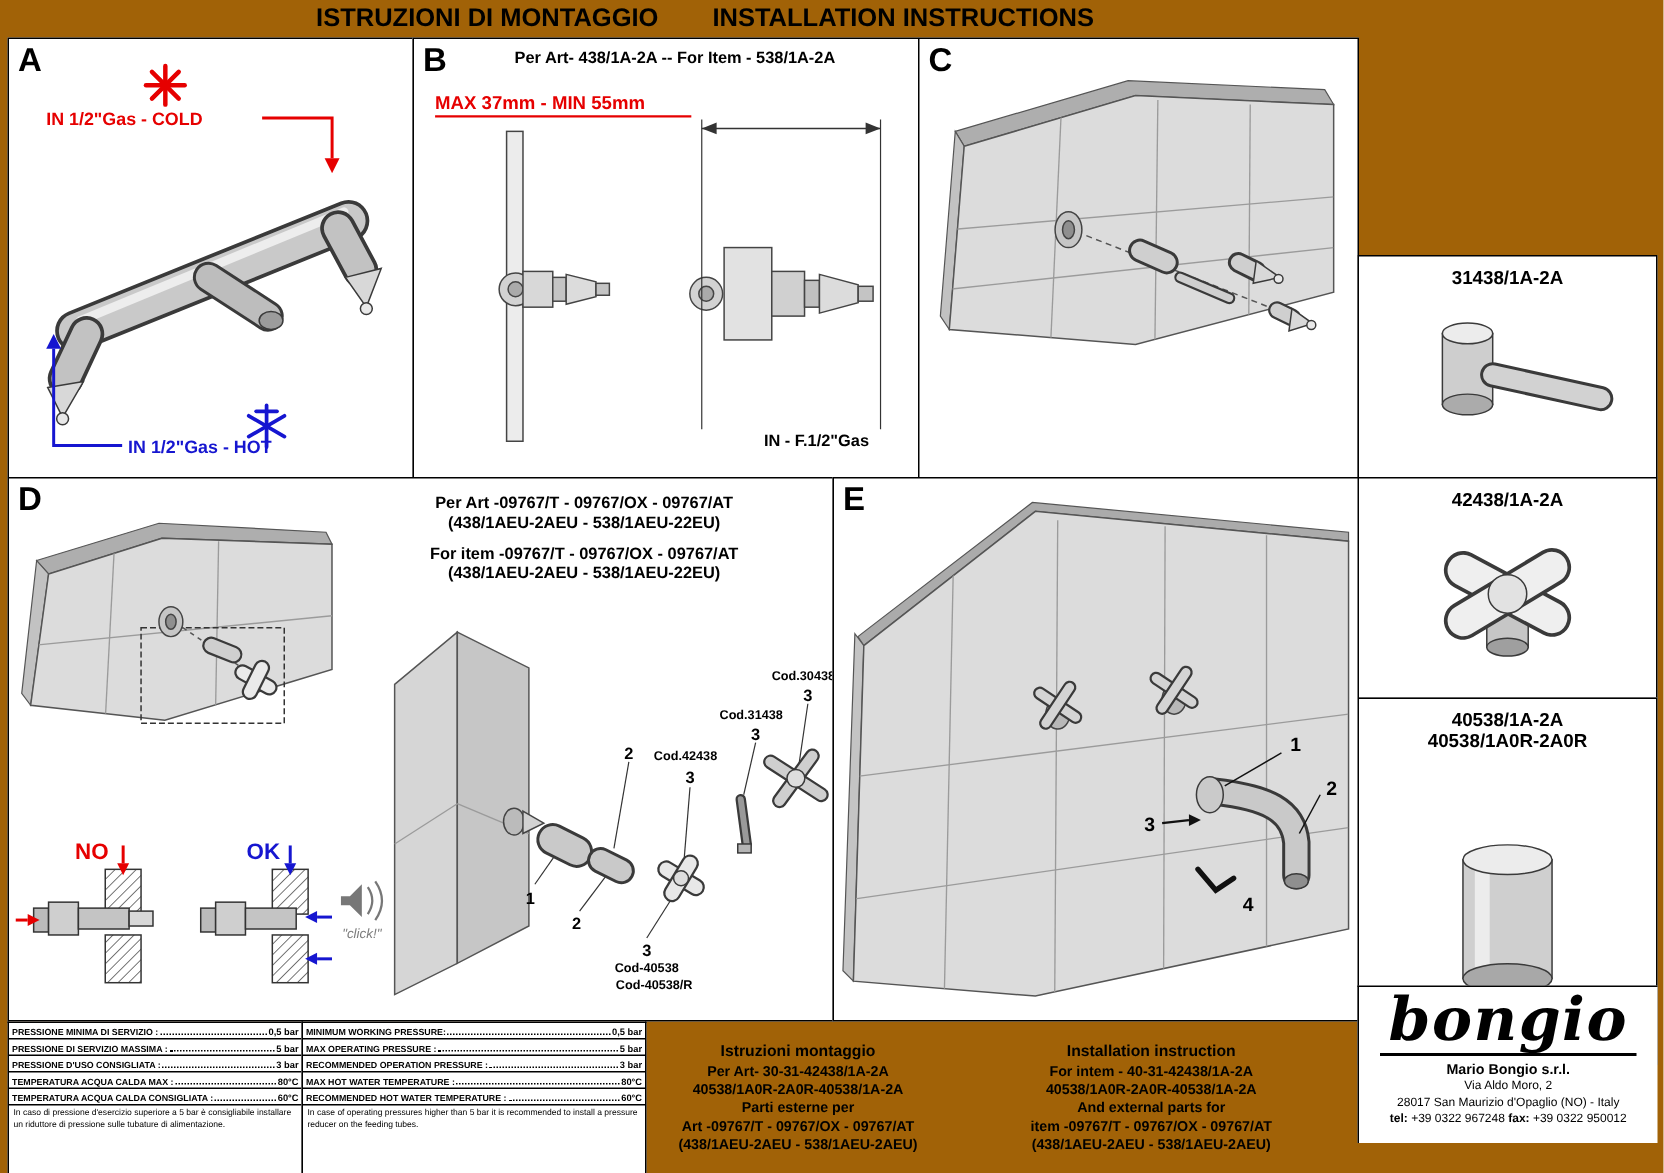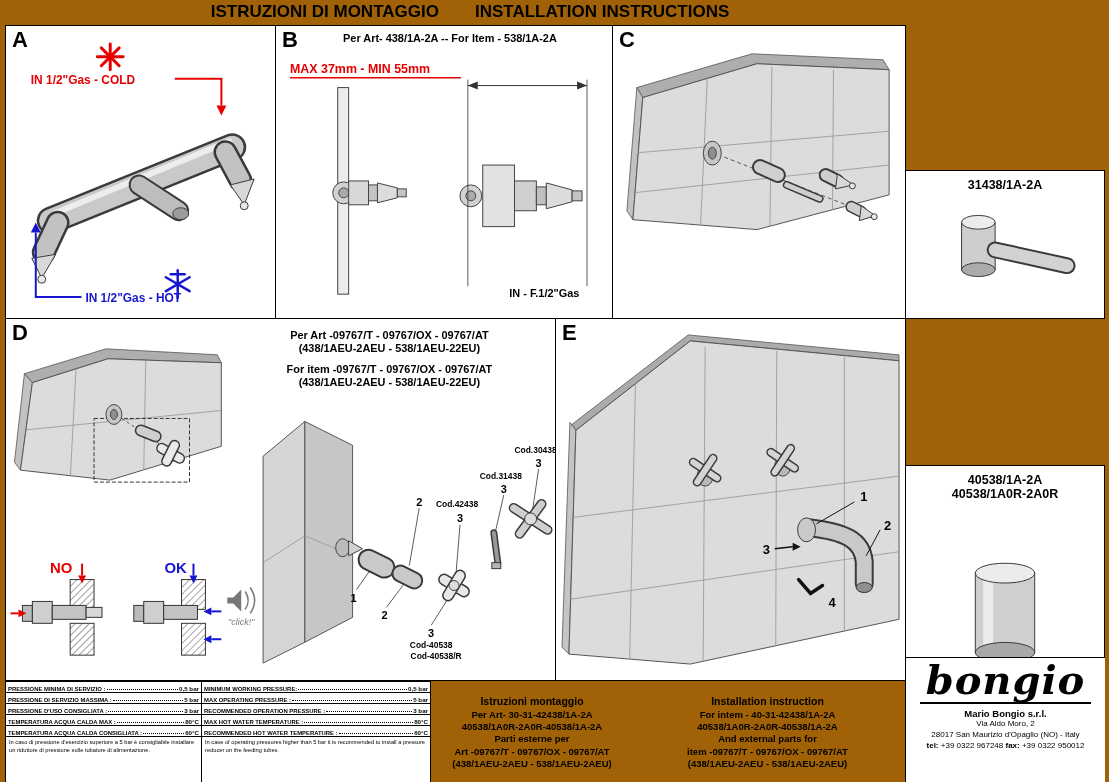--- a/index.html
+++ b/index.html
@@ -178,20 +178,34 @@
       <g>
         <rect x="56" y="52" width="34" height="48" fill="#cecece" stroke="#3a3a3a"></rect>
         <ellipse cx="73" cy="100" rx="17" ry="7" fill="#ababab" stroke="#3a3a3a"></ellipse>
         <ellipse cx="73" cy="52" rx="17" ry="7" fill="#ececec" stroke="#3a3a3a"></ellipse>
         <path d="M90 80 L163 96" stroke="#3a3a3a" stroke-width="17" stroke-linecap="round"></path>
         <path d="M90 80 L163 96" stroke="#d2d2d2" stroke-width="13" stroke-linecap="round"></path>
       </g>
     </svg>
   </section>
 
+  <section class="panel" style="left:905px;top:318px;width:200px;height:148px;">
+    <div class="pcell-label">42438/1A-2A</div>
+    <svg class="fill" viewBox="0 0 200 148">
+      <g>
+        <rect x="86" y="92" width="28" height="22" fill="#c6c6c6" stroke="#3a3a3a"></rect>
+        <ellipse cx="100" cy="114" rx="14" ry="6" fill="#9f9f9f" stroke="#3a3a3a"></ellipse>
+        <path d="M70 62 L130 94" stroke="#3a3a3a" stroke-width="26" stroke-linecap="round"></path>
+        <path d="M70 62 L130 94" stroke="#efefef" stroke-width="21" stroke-linecap="round"></path>
+        <path d="M130 60 L70 96" stroke="#3a3a3a" stroke-width="26" stroke-linecap="round"></path>
+        <path d="M130 60 L70 96" stroke="#efefef" stroke-width="21" stroke-linecap="round"></path>
+        <circle cx="100" cy="78" r="13" fill="#e2e2e2" stroke="#3a3a3a"></circle>
+      </g>
+    </svg>
+  </section>
 
   <section class="panel" style="left:905px;top:465px;width:200px;height:245px;">
     <div class="pcell-label">40538/1A-2A</div>
     <div class="pcell-label2">40538/1A0R-2A0R</div>
     <svg class="fill" viewBox="0 0 200 193">
       <g>
         <rect x="70" y="82" width="60" height="80" fill="#cfcfcf" stroke="#3a3a3a"></rect>
         <rect x="78" y="84" width="10" height="76" fill="#ececec" stroke="none"></rect>
         <ellipse cx="100" cy="162" rx="30" ry="10" fill="#a8a8a8" stroke="#3a3a3a"></ellipse>
         <ellipse cx="100" cy="82" rx="30" ry="10" fill="#ececec" stroke="#3a3a3a"></ellipse>
@@ -448,21 +462,21 @@
 
   <div class="footer-block" style="left:650px;top:695px;width:235px;">
     <div class="fb-line fb-title">Installation instruction</div>
     <div class="fb-line">For intem - 40-31-42438/1A-2A</div>
     <div class="fb-line">40538/1A0R-2A0R-40538/1A-2A</div>
     <div class="fb-line">And external parts for</div>
     <div class="fb-line">item -09767/T - 09767/OX - 09767/AT</div>
     <div class="fb-line">(438/1AEU-2AEU - 538/1AEU-2AEU)</div>
   </div>
 
-  <div class="company" style="left:905px;top:657px;width:200px;height:125px;">
+  <div class="company" style="left:905px;top:657px;width:200px;height:105px;">
     <div class="logo">bongio</div>
     <div class="co-name">Mario Bongio s.r.l.</div>
     <div class="co-line">Via Aldo Moro, 2</div>
     <div class="co-line">28017 San Maurizio d'Opaglio (NO) - Italy</div>
     <div class="co-line">
       <span class="co-bold">tel:</span><span> +39 0322 967248 </span><span class="co-bold">fax:</span><span> +39 0322 950012</span>
     </div>
     <div class="co-web">www.bongio.com - info@bongio.it</div>
     <div class="co-copy">© Copyright of Bongio s.r.l.</div>
   </div>

